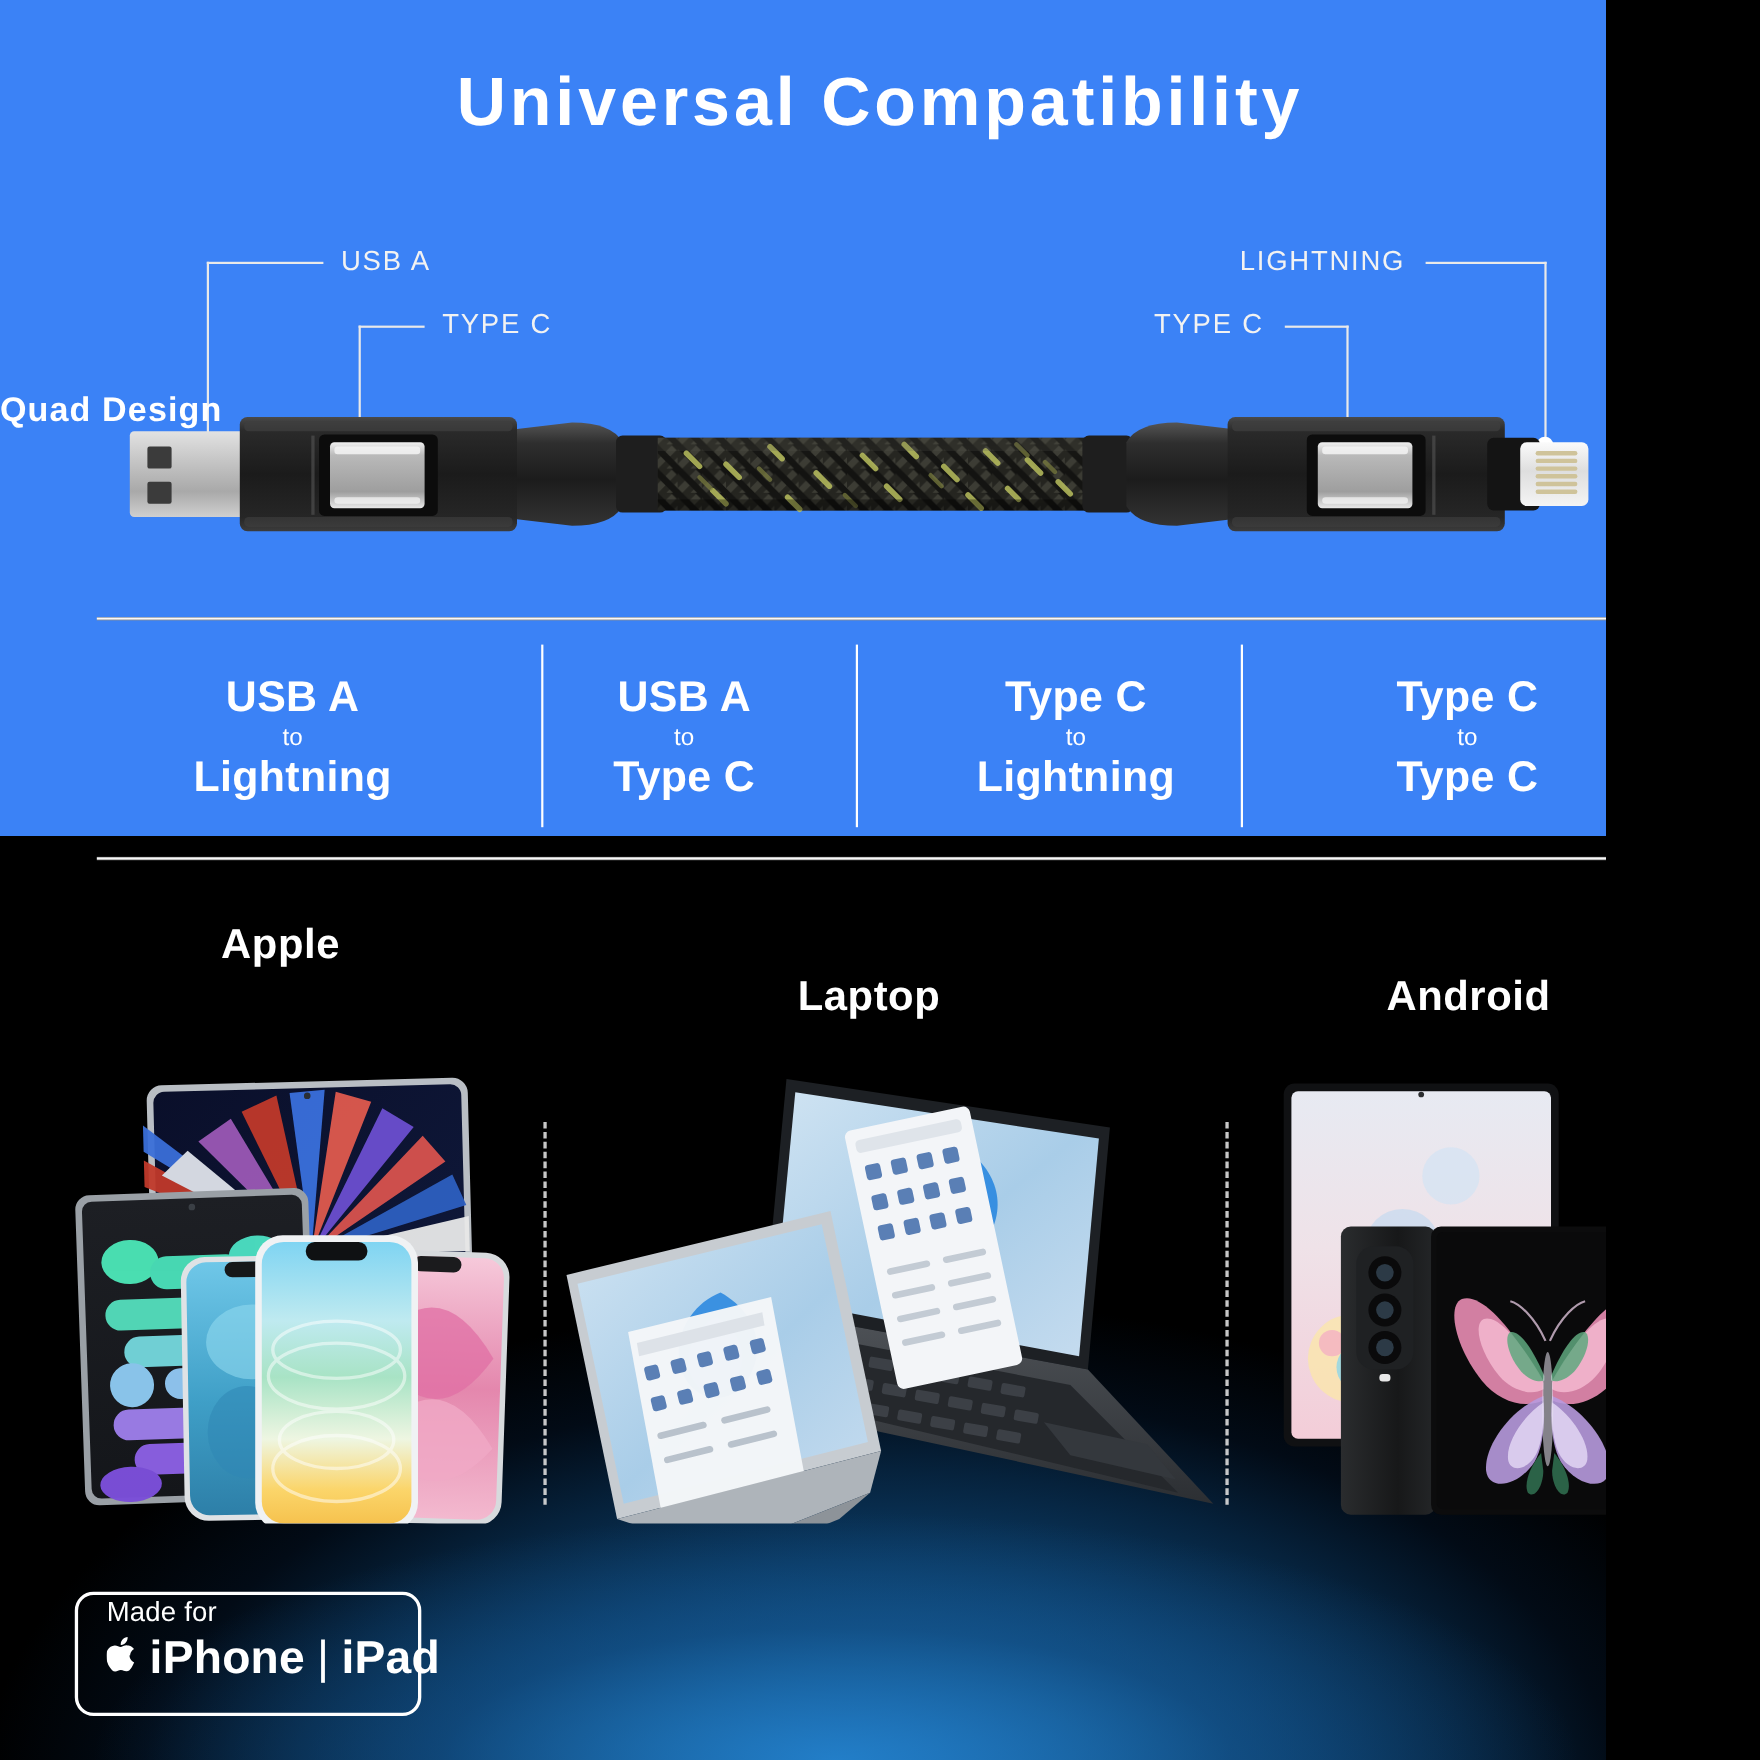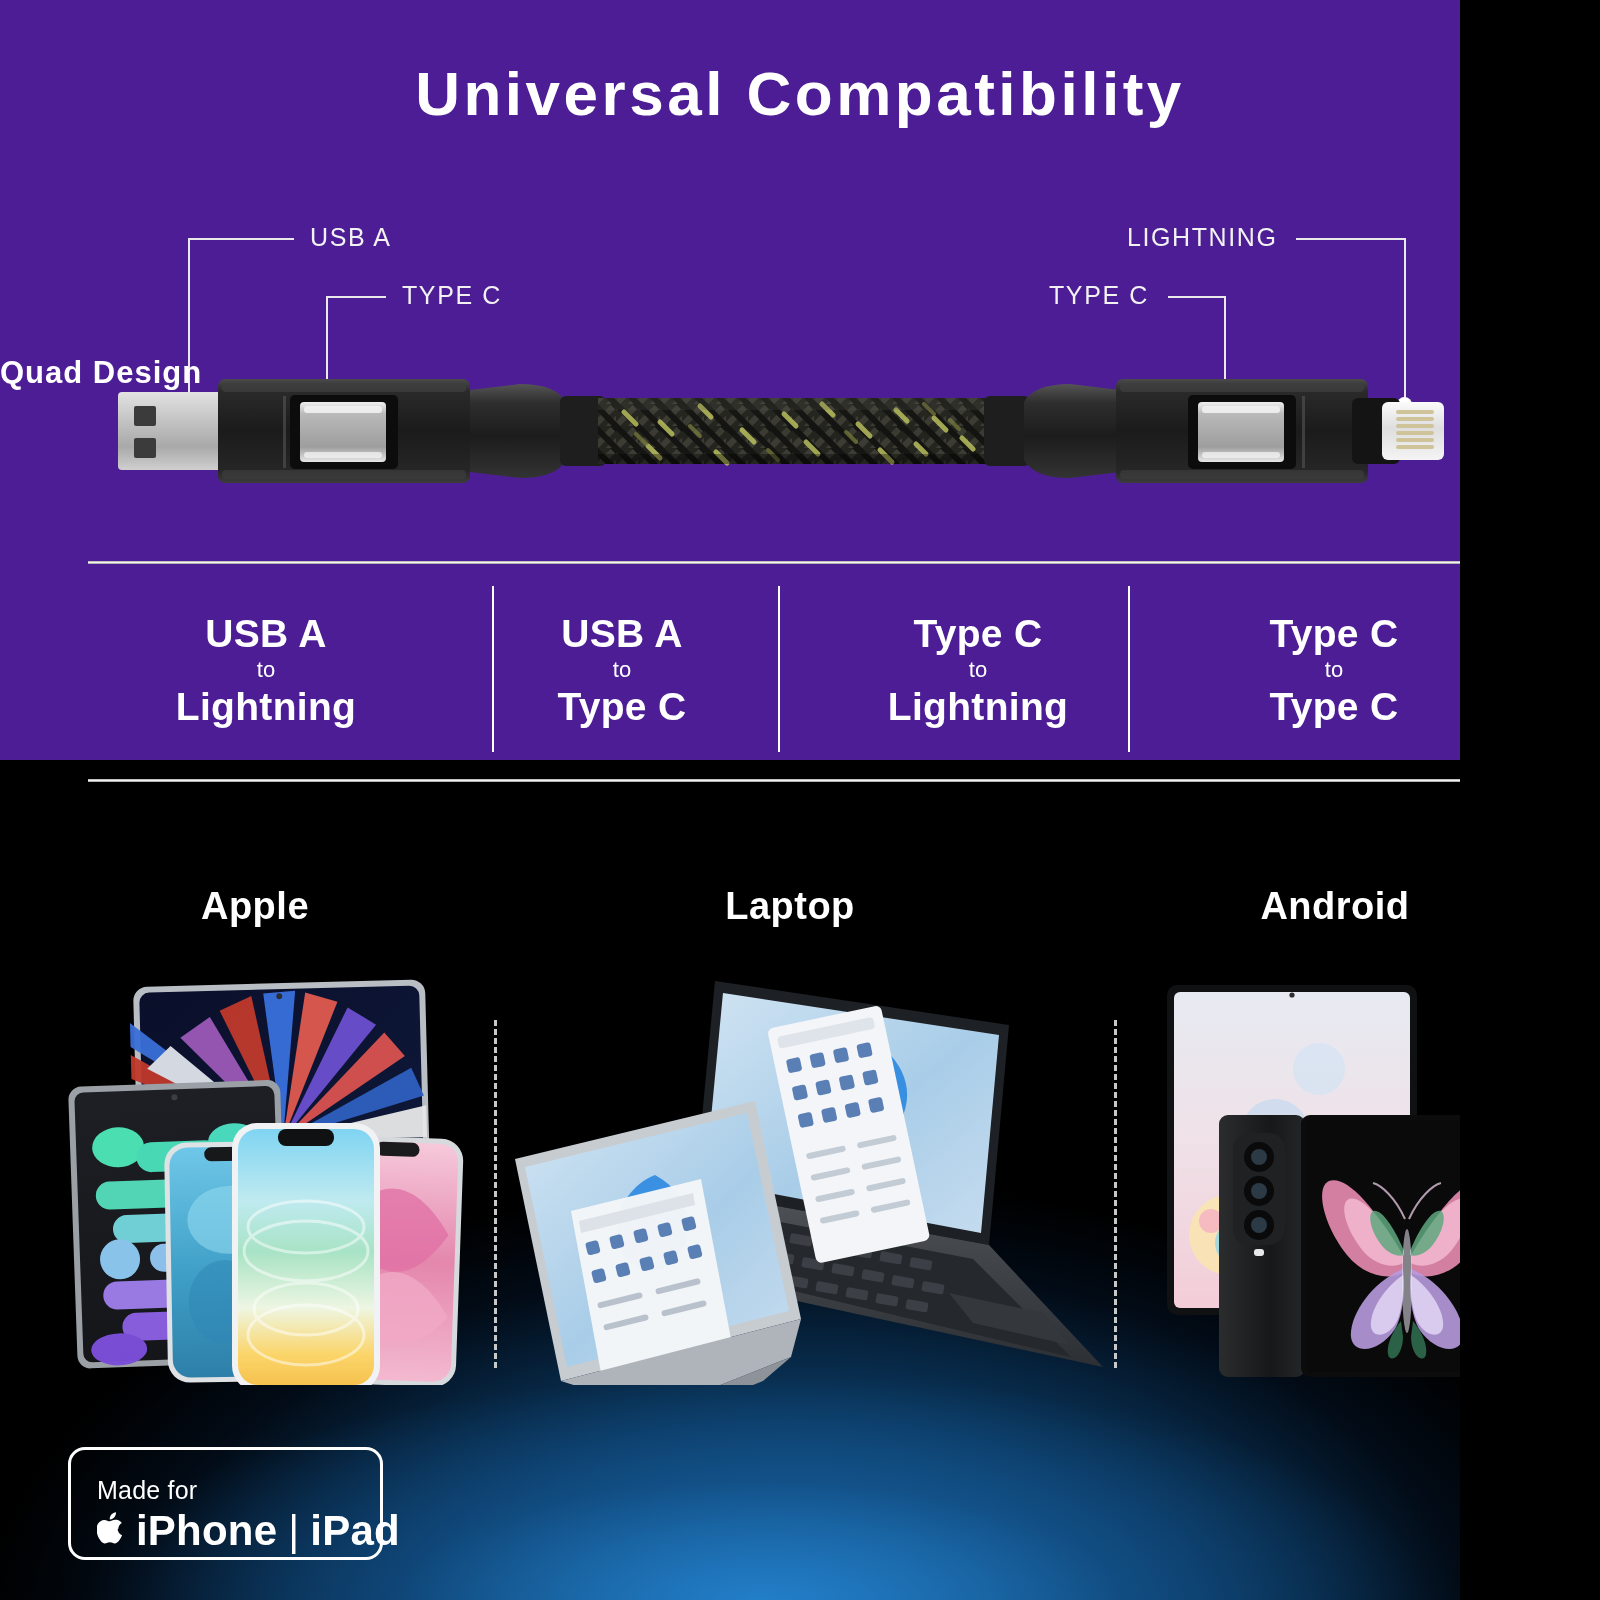--- a/index.html
+++ b/index.html
@@ -1,17 +1,17 @@
 <!DOCTYPE html>
 <html><head>
 <meta charset="utf-8">
 <style>
   html,body{margin:0;padding:0;background:#000;}
   body{width:1600px;height:1600px;overflow:hidden;font-family:"Liberation Sans",sans-serif;}
-  #stage{position:relative;width:1460px;height:1600px;background:#4c1d95;overflow:hidden;}
+  #stage{position:relative;width:1460px;height:1600px;background:#3b82f6;overflow:hidden;}
 
   
   .glow{position:absolute;left:0;top:760px;width:1600px;height:840px;
         background:radial-gradient(ellipse 820px 460px at 800px 880px,#1d72bd 0%,#14588f 26%,#0b3a63 48%,#06223c 66%,#020b16 82%,#000 100%);}
   .glow2{position:absolute;left:0;top:1180px;width:1600px;height:420px;
         background:radial-gradient(ellipse 900px 300px at 760px 420px,rgba(36,130,205,.85) 0%,rgba(20,85,145,.5) 40%,rgba(0,0,0,0) 75%);}
 
   
   .title{position:absolute;left:0;top:58px;width:1600px;text-align:center;color:#fff;
          font-size:62px;font-weight:bold;letter-spacing:3.5px;}
@@ -38,21 +38,21 @@
   .spec{flex:1;text-align:center;color:#fff;display:flex;flex-direction:column;justify-content:center;gap:2px;}
   .spec .b{font-size:39px;font-weight:bold;line-height:1.12;letter-spacing:.3px;}
   .spec .t{font-size:22px;font-weight:300;line-height:1.15;}
 
   
   .cat{position:absolute;color:#fff;font-size:38px;font-weight:600;letter-spacing:.5px;text-align:center;}
   .dashdiv{position:absolute;width:0;border-left:3px dashed #d8d8d8;opacity:.92;}
 
   
   .mfi{position:absolute;left:68px;top:1447px;width:315px;height:113px;border:3px solid #ffffff;border-radius:17px;
-       box-sizing:border-box;padding:28px 0 0 26px;}
+       box-sizing:border-box;padding:4px 0 0 26px;}
   .mfi .m1{color:#fff;font-size:25px;font-weight:500;letter-spacing:.2px;line-height:1;}
   .mfi .m2{color:#fff;font-size:42px;font-weight:600;letter-spacing:.2px;margin-top:7px;display:flex;gap:9px;line-height:1;}
   .mfi .sep{font-weight:300;color:#fff;padding:0 2px;}
 </style>
 </head>
 <body>
 
 <div id="stage">
 
   <div class="glow"></div>
@@ -225,21 +225,21 @@
       <div class="t">to</div>
       <div class="b">Lightning</div>
     </div>
     <div class="spec">
       <div class="b">Type C</div>
       <div class="t">to</div>
       <div class="b">Type C</div>
     </div>
   </div>
 
-  <div class="cat" style="left:95px;top:885px;width:320px;">Apple</div>
+  <div class="cat" style="left:95px;top:838px;width:320px;">Apple</div>
   <div class="cat" style="left:1175px;top:885px;width:320px;">Android</div>
   <div class="cat" style="left:630px;top:885px;width:320px;">Laptop</div>
 
   <div class="dashdiv" style="left:494px;top:1020px;height:348px;"></div>
   <div class="dashdiv" style="left:1114px;top:1020px;height:348px;"></div>
 
   <div style="position:absolute;left:60px;top:975px;width:420px;height:410px;">
     <svg width="420" height="410" viewBox="0 0 420 410">
       <defs>
         <linearGradient id="ipadRay" x1="0" y1="0" x2="1" y2="1">

